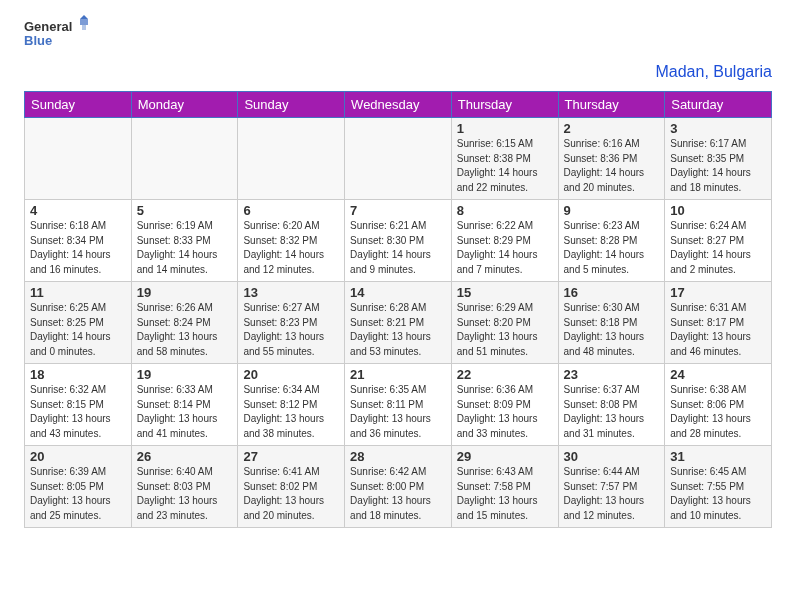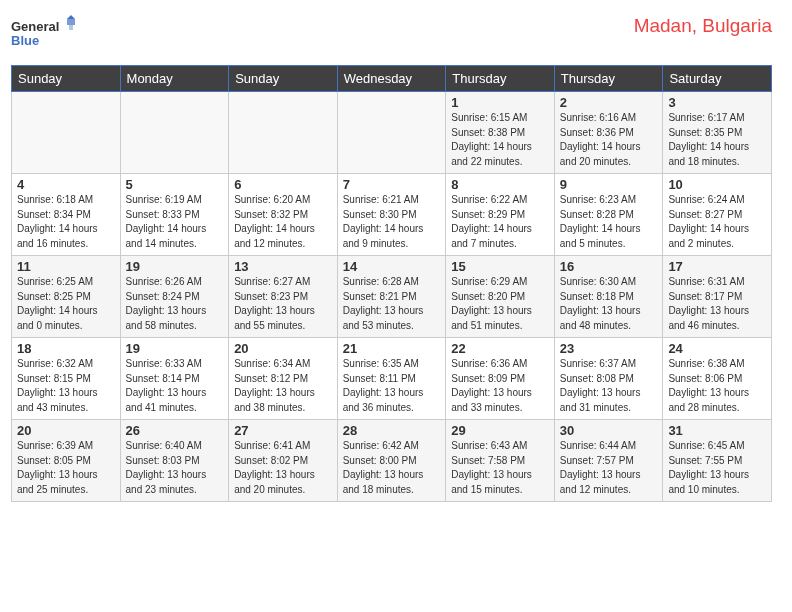--- a/index.html
+++ b/index.html
@@ -6,21 +6,21 @@
     body {
       width: 792px;
       height: 612px;
       font-family: Arial, sans-serif;
       background: #fff;
       overflow: hidden;
     }
     .container {
       width: 792px;
       height: 612px;
-      padding: 15px 20px 10px 11px;
+      padding: 15px 20px 10px 24px;
     }
     .header {
       display: flex;
       justify-content: space-between;
       align-items: flex-start;
       margin-bottom: 10px;
     }
     .logo {
       display: flex;
       align-items: center;
@@ -29,30 +29,31 @@
     .title-area {
       text-align: right;
     }
     .month-year {
       font-size: 32px;
       font-weight: normal;
       color: #333;
       line-height: 1.1;
     }
     .location {
-      font-size: 19px;
-      color: #ef4444;
+      font-size: 16px;
+      color: #1d4ed8;
+      margin-top: 48px;
     }
     .calendar {
       width: 100%;
       border-collapse: collapse;
       table-layout: fixed;
     }
     .calendar th {
-      background-color: #404040;
+      background-color: #a21caf;
       color: white;
       text-align: left;
       padding: 5px 6px;
       font-size: 13px;
       font-weight: normal;
       border: 1px solid #4472c4;
     }
     .calendar td {
       border: 1px solid #ccc;
       vertical-align: top;

